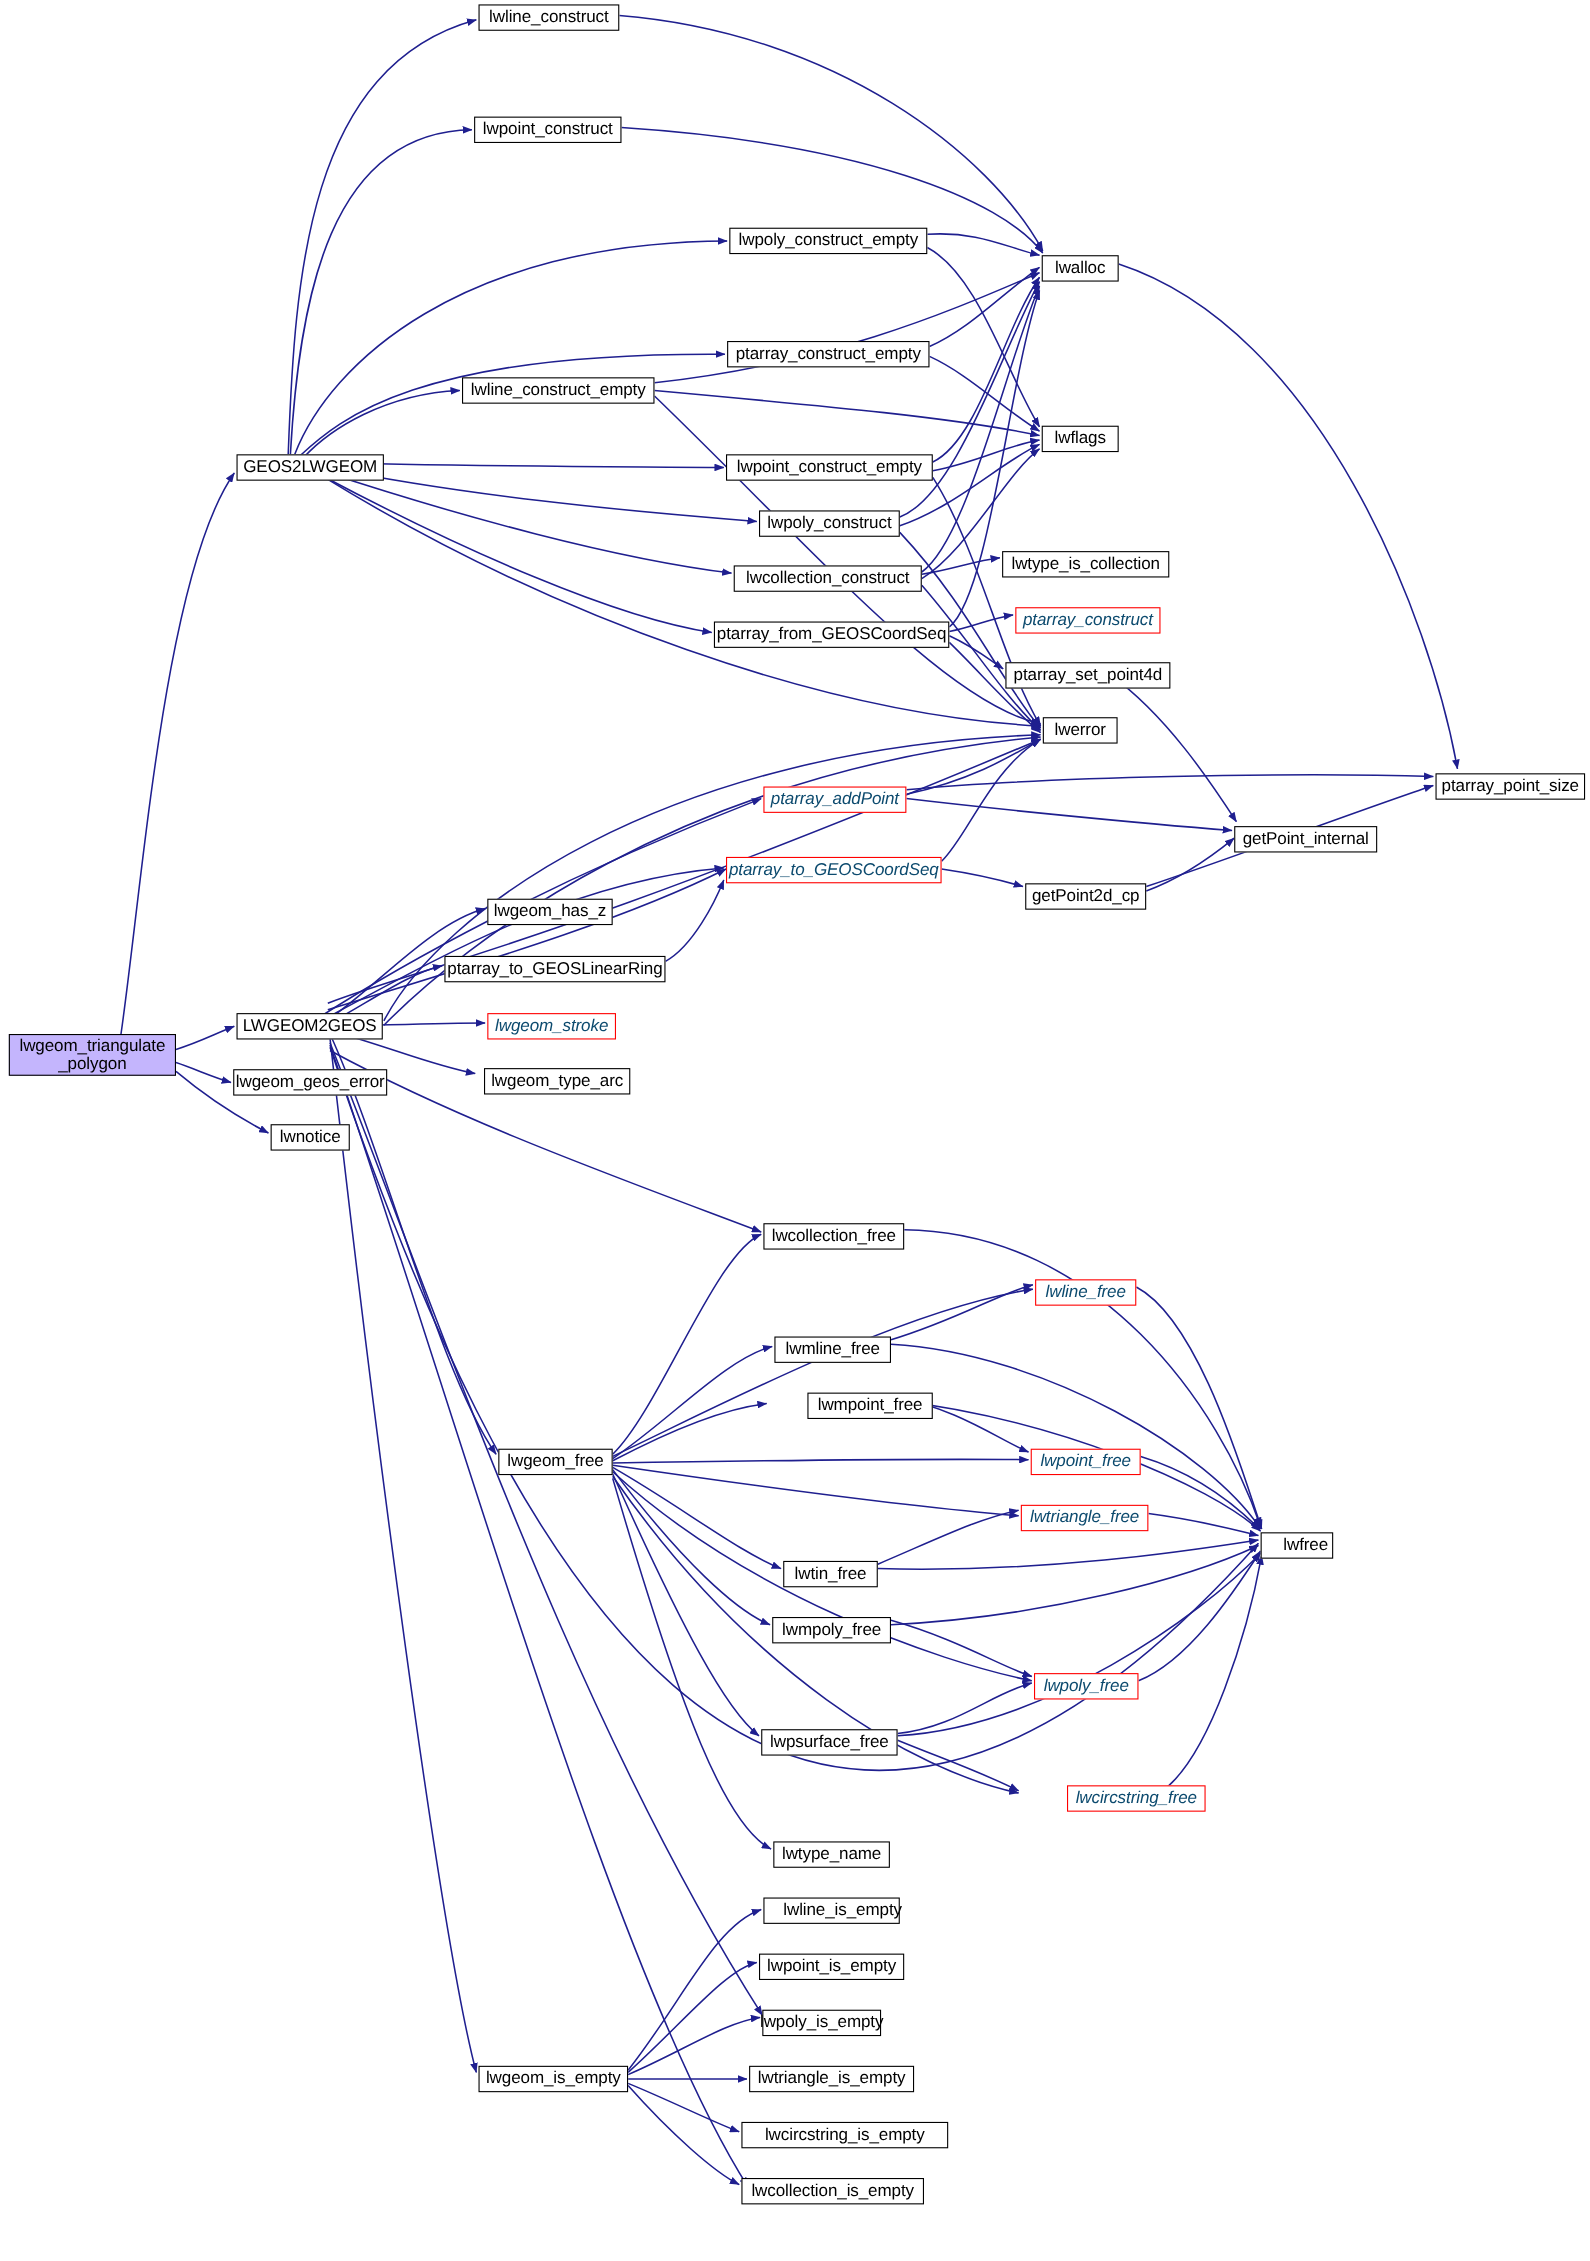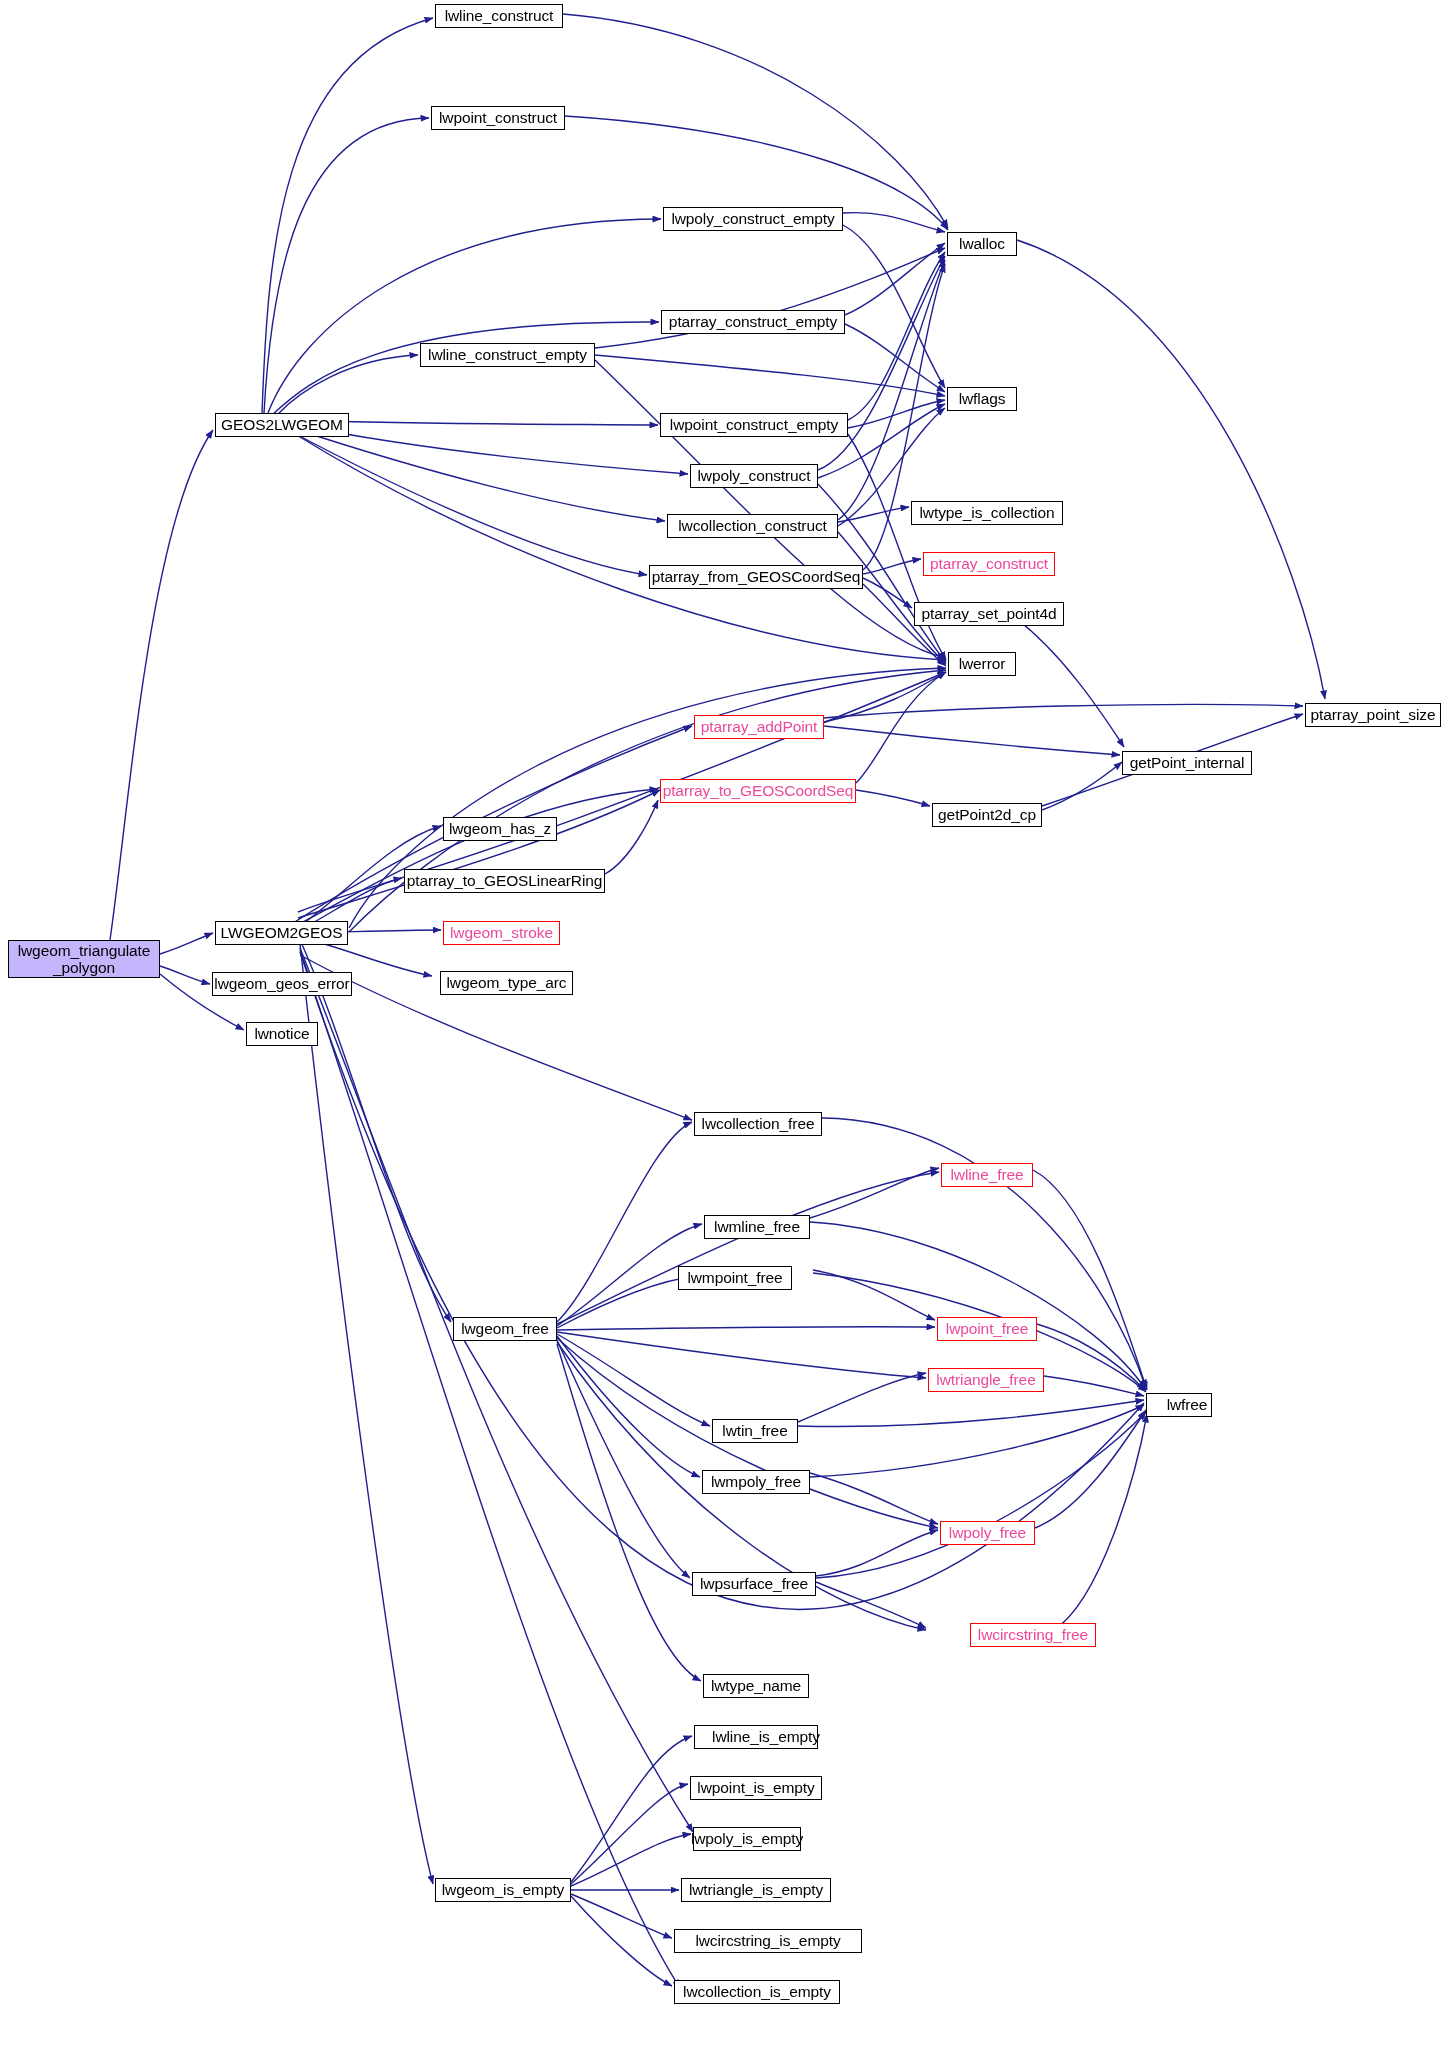--- a/index.html
+++ b/index.html
@@ -33,21 +33,22 @@
     line-height: 1.12;
     display: flex;
     align-items: center;
     justify-content: center;
     text-align: center;
     white-space: pre;
     letter-spacing: -0.1px;
   }
   .node.red {
     border-color: #ff0000;
-    color: #ec4899;
+    color: #0c4a6e;
+    font-style: italic;
   }
   .node.root {
     background: #c4b5fd;
     border-color: #000000;
   }
 </style>
 </head>
 <body>
 
 <div id="canvas">
@@ -205,21 +206,21 @@
       <div class="node red" style="left: 694px; top: 715px; width: 130px; height: 24px;">ptarray_addPoint</div>
       <div class="node red" style="left: 660px; top: 779px; width: 196px; height: 24px;">ptarray_to_GEOSCoordSeq</div>
       <div class="node" style="left: 932px; top: 803px; width: 110px; height: 24px;">getPoint2d_cp</div>
       <div class="node" style="left: 443px; top: 817px; width: 114px; height: 24px;">lwgeom_has_z</div>
       <div class="node" style="left: 404px; top: 869px; width: 201px; height: 24px;">ptarray_to_GEOSLinearRing</div>
       <div class="node red" style="left: 443px; top: 921px; width: 117px; height: 24px;">lwgeom_stroke</div>
       <div class="node" style="left: 440px; top: 971px; width: 133px; height: 24px;">lwgeom_type_arc</div>
       <div class="node" style="left: 694px; top: 1112px; width: 128px; height: 24px;">lwcollection_free</div>
       <div class="node red" style="left: 941px; top: 1163px; width: 92px; height: 24px;">lwline_free</div>
       <div class="node" style="left: 704px; top: 1215px; width: 106px; height: 24px;">lwmline_free</div>
-      <div class="node" style="left: 678px; top: 1266px; width: 114px; height: 24px;">lwmpoint_free</div>
+      <div class="node" style="left: 734px; top: 1266px; width: 114px; height: 24px;">lwmpoint_free</div>
       <div class="node" style="left: 453px; top: 1317px; width: 104px; height: 24px;">lwgeom_free</div>
       <div class="node red" style="left: 937px; top: 1317px; width: 100px; height: 24px;">lwpoint_free</div>
       <div class="node red" style="left: 928px; top: 1368px; width: 116px; height: 24px;">lwtriangle_free</div>
       <div class="node" style="left: 712px; top: 1419px; width: 86px; height: 24px;">lwtin_free</div>
       <div class="node" style="left: 1146px; top: 1393px; width: 66px; height: 24px; padding-left: 16px;">lwfree</div>
       <div class="node" style="left: 702px; top: 1470px; width: 108px; height: 24px;">lwmpoly_free</div>
       <div class="node red" style="left: 940px; top: 1521px; width: 95px; height: 24px;">lwpoly_free</div>
       <div class="node" style="left: 692px; top: 1572px; width: 124px; height: 24px;">lwpsurface_free</div>
       <div class="node red" style="left: 928px; top: 1623px; width: 126px; height: 24px; margin-left: 42px;">lwcircstring_free</div>
       <div class="node" style="left: 703px; top: 1674px; width: 106px; height: 24px;">lwtype_name</div>

